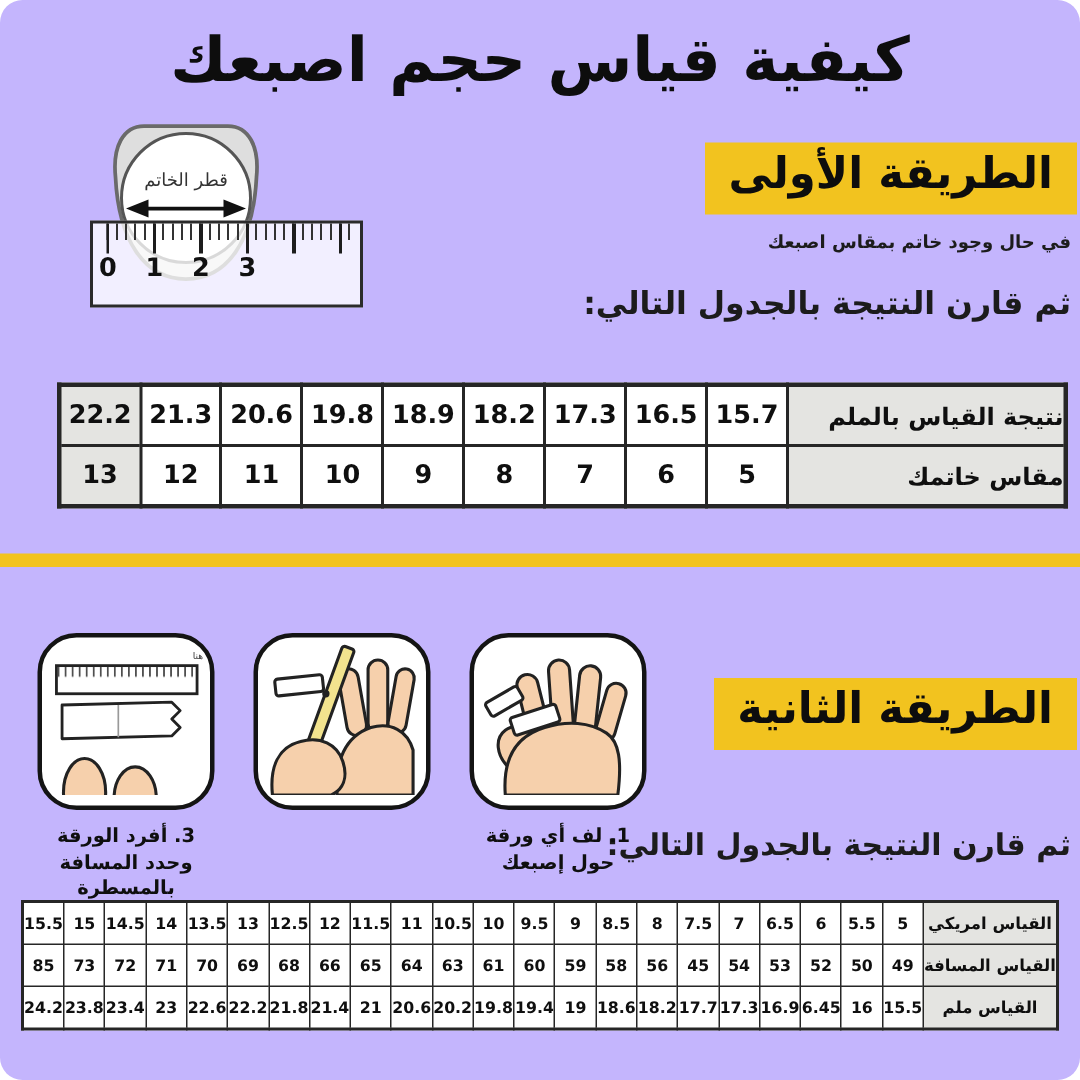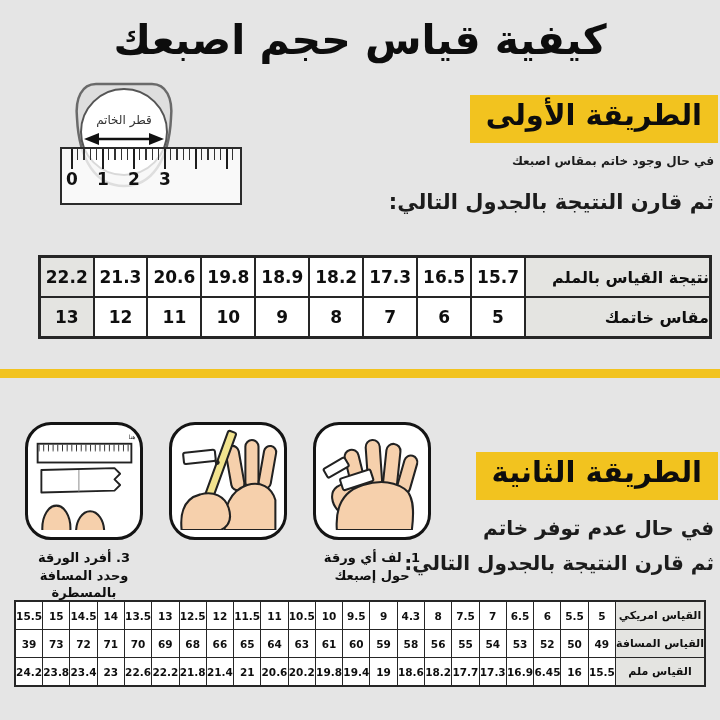--- a/index.html
+++ b/index.html
@@ -1,18 +1,18 @@
 <!DOCTYPE html>
 <html lang="ar"><head>
 <meta charset="utf-8">
 <style>
   :root{ --yellow:#F2C31F; --gray:#E4E4E1; --border:#262626; }
   html,body{margin:0;padding:0;background:#fff;}
   body{font-family:"DejaVu Sans",sans-serif;color:#111;}
-  .canvas{position:relative;width:720px;height:720px;margin:0 auto;background:#e5e5e5;overflow:hidden;}
+  .canvas{position:relative;width:720px;height:720px;margin:0 auto;background:#c4b5fd;overflow:hidden;border-radius:15px;}
 
   .title{position:absolute;top:16px;left:0;width:100%;text-align:center;
          font-size:41px;font-weight:800;letter-spacing:-1px;color:#0d0d0d;direction:rtl;}
 
   .hl-header{position:absolute;background:var(--yellow);color:#0d0d0d;font-weight:800;
              padding:5px 16px 11px 16px;font-size:29px;direction:rtl;line-height:1.1;}
   #m1-header{top:95px;right:2px;}
   #m2-header{top:452px;right:2px;}
 
   .sub{position:absolute;right:6px;text-align:right;direction:rtl;color:#1c1c1c;}
@@ -112,21 +112,20 @@
           <td>11</td>
           <td>12</td>
           <td class="hl">13</td>
         </tr>
       </tbody>
   </table>
 
   <div class="divider"></div>
 
   <div class="hl-header" id="m2-header">الطريقة الثانية</div>
-  <div class="sub" id="m2-line1">في حال عدم توفر خاتم</div>
   <div class="sub" id="m2-line2">ثم قارن النتيجة بالجدول التالي:</div>
 
   <div class="steps">
 
     <div class="step">
       <div class="step-box">
         <svg width="105" height="105" viewBox="0 0 112 112">
           <g stroke="#222" stroke-width="2.2" stroke-linejoin="round" stroke-linecap="round">
             <path d="M20,92 C12,84 10,72 18,66 C26,60 36,64 40,74 L34,92 Z" fill="#f6d0ac"></path>
             <rect x="30" y="26" width="15" height="46" rx="7.5" fill="#f6d0ac" transform="rotate(-14 37 49)"></rect>
@@ -185,21 +184,21 @@
     <tbody>
         <tr>
           <td class="lbl">القياس امريكي</td>
           <td>5</td>
           <td>5.5</td>
           <td>6</td>
           <td>6.5</td>
           <td>7</td>
           <td>7.5</td>
           <td>8</td>
-          <td>4.3</td>
+          <td>8.5</td>
           <td>9</td>
           <td>9.5</td>
           <td>10</td>
           <td>10.5</td>
           <td>11</td>
           <td>11.5</td>
           <td>12</td>
           <td>12.5</td>
           <td>13</td>
           <td>13.5</td>
@@ -208,37 +207,37 @@
           <td>15</td>
           <td>15.5</td>
         </tr>
         <tr>
           <td class="lbl">القياس المسافة</td>
           <td>49</td>
           <td>50</td>
           <td>52</td>
           <td>53</td>
           <td>54</td>
-          <td>55</td>
+          <td>45</td>
           <td>56</td>
           <td>58</td>
           <td>59</td>
           <td>60</td>
           <td>61</td>
           <td>63</td>
           <td>64</td>
           <td>65</td>
           <td>66</td>
           <td>68</td>
           <td>69</td>
           <td>70</td>
           <td>71</td>
           <td>72</td>
           <td>73</td>
-          <td>39</td>
+          <td>85</td>
         </tr>
         <tr>
           <td class="lbl">القياس ملم</td>
           <td>15.5</td>
           <td>16</td>
           <td>16.45</td>
           <td>16.9</td>
           <td>17.3</td>
           <td>17.7</td>
           <td>18.2</td>

